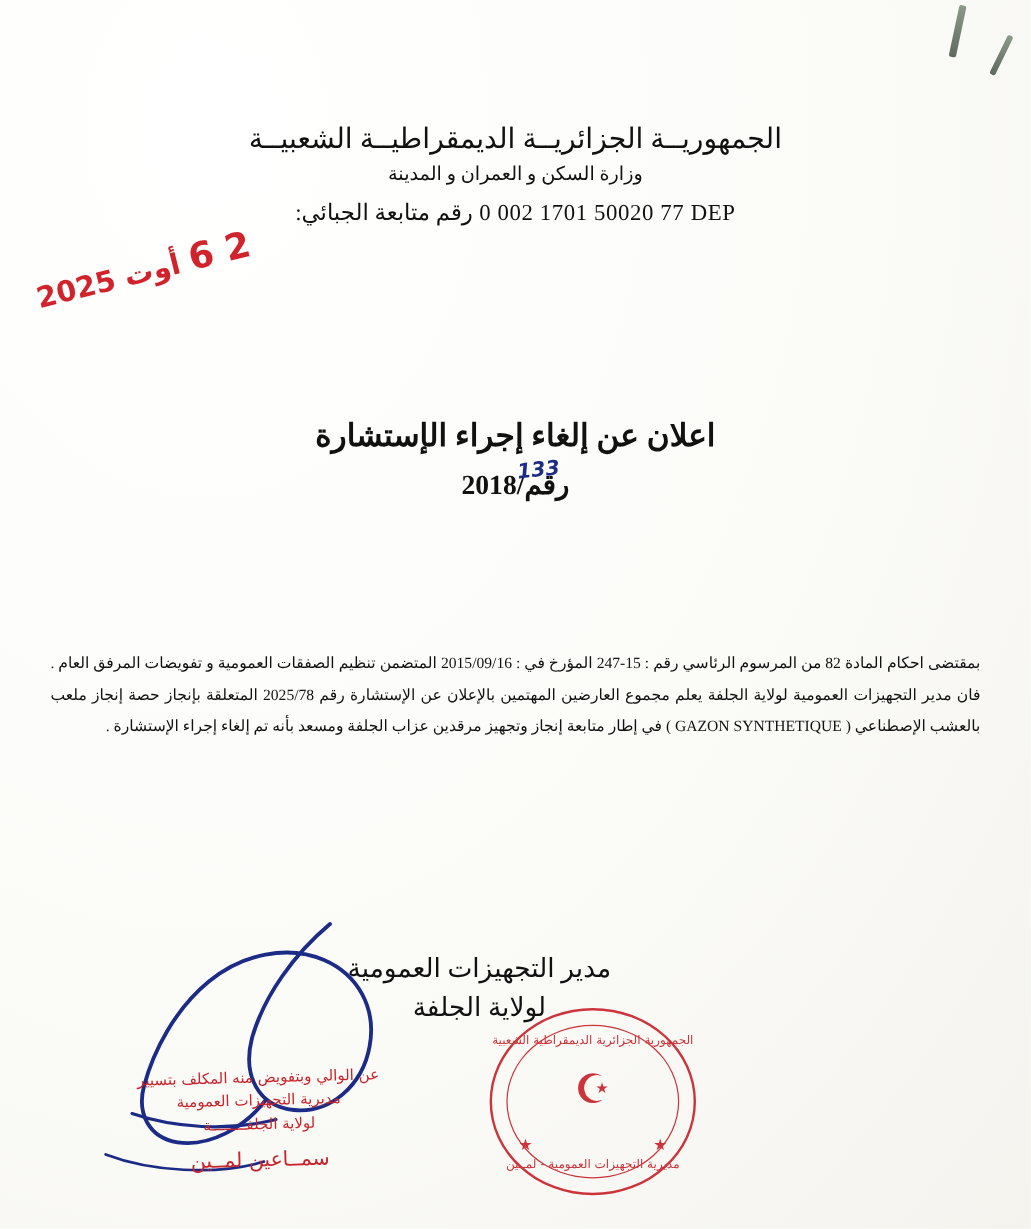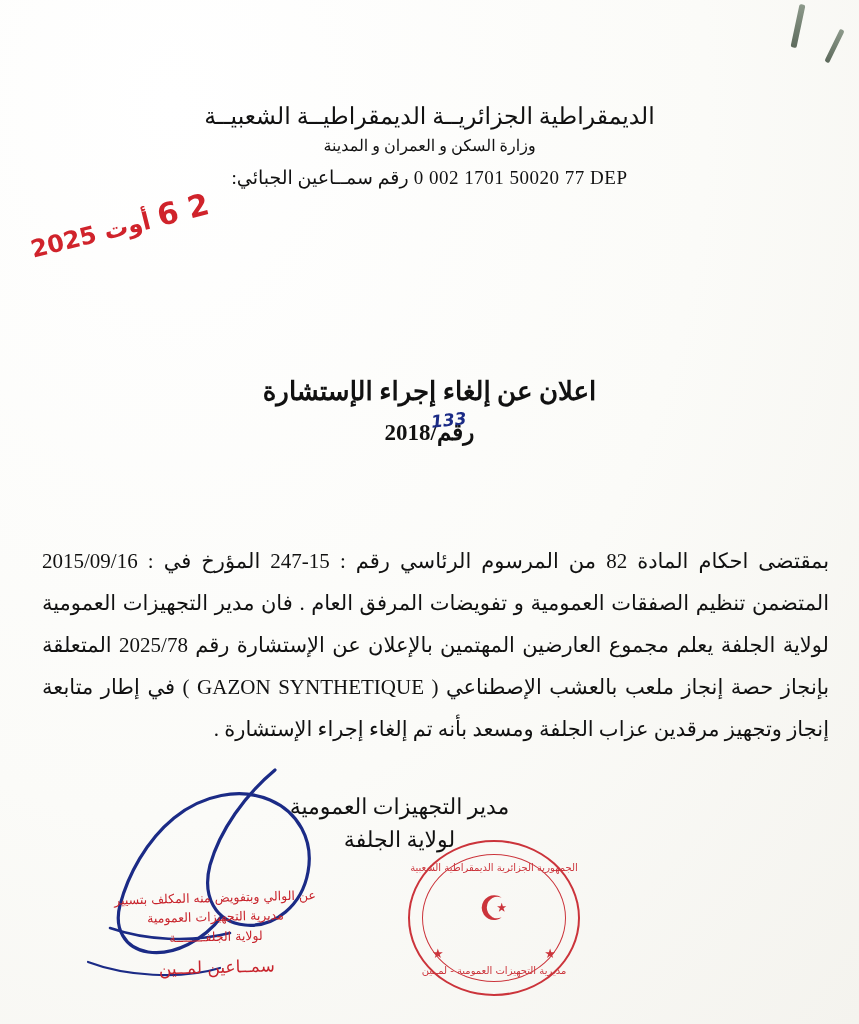--- a/index.html
+++ b/index.html
@@ -82,21 +82,21 @@
     letter-spacing: 1px;
   }
   .date-stamp .day {
     font-size: 30px;
     font-weight: 700;
   }
 
   
   .title-block {
     position: absolute;
-    top: 376px;
+    top: 348px;
     left: 0;
     right: 0;
     text-align: center;
   }
   .title-block .title {
     font-size: 26px;
     font-weight: 700;
     letter-spacing: 0.5px;
   }
   .title-block .ref {
@@ -115,22 +115,22 @@
     top: -9px;
     left: 46px;
     transform: rotate(-6deg);
   }
 
   
   .body-text {
     position: absolute;
     top: 540px;
     left: 42px;
-    right: 30px;
-    font-size: 21px;
+    right: 42px;
+    font-size: 13px;
     line-height: 2.0;
     text-align: justify;
     text-align-last: right;
   }
 
   
   .signature-block {
     position: absolute;
     top: 790px;
     right: 0;
@@ -229,25 +229,25 @@
 </style>
 </head>
 <body>
 
 <div class="page">
 
   <div class="scan-artifact a1"></div>
   <div class="scan-artifact a2"></div>
 
   <div class="header">
-    <div class="line l1">الديمقراطية الجزائريــة الديمقراطيــة الشعبيــة</div>
+    <div class="line l1">الجمهوريــة الجزائريــة الديمقراطيــة الشعبيــة</div>
     <div class="line">وزارة السكن و العمران و المدينة</div>
     <div class="line fiscal">
       <span class="num">0 002 1701 50020 77 DEP</span>
-      <span>رقم سمــاعين الجبائي:</span>
+      <span>رقم متابعة الجبائي:</span>
     </div>
   </div>
 
   <div class="date-stamp">
     <span class="day">2 6</span>
     <span>أوت 2025</span>
   </div>
 
   <div class="title-block">
     <div class="title">اعلان عن إلغاء إجراء الإستشارة</div>

